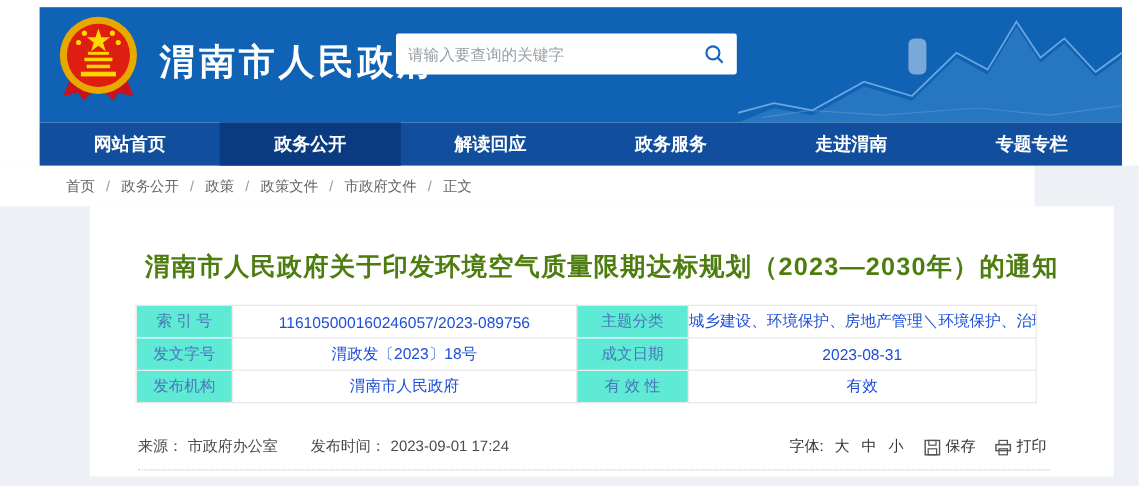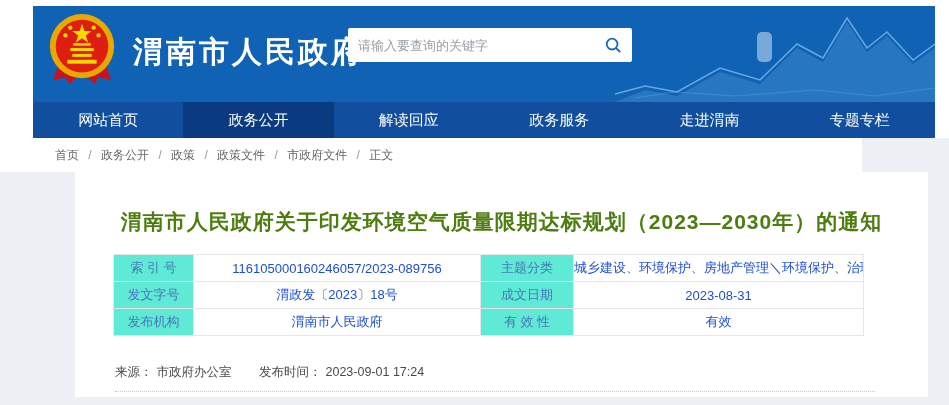--- a/index.html
+++ b/index.html
@@ -9,30 +9,30 @@
   .breadcrumb-bar { position:absolute; left:0; top:138px; width:862px; height:34px; background:#ffffff; }
   .breadcrumb { padding-left:55px; line-height:34px; font-size:12px; color:#666; }
   .breadcrumb a { color:#666; text-decoration:none; cursor:pointer; }
   .breadcrumb .sep { margin:0 6px; color:#999; }
   .container { position:absolute; left:33px; top:6px; width:902px; }
   .site-header { position:relative; height:96px; background:#0f62b4; overflow:hidden; }
   .mountain { position:absolute; right:0; top:0; width:320px; height:96px; pointer-events:none; }
   .logo { position:absolute; left:12px; top:4px; width:74px; height:82px; cursor:pointer; }
   .site-title { position:absolute; left:100px; top:26px; color:#ffffff; font-size:30px;
     font-weight:bold; letter-spacing:3px; white-space:nowrap; }
-  .search-box { position:absolute; left:315px; top:22px; width:284px; height:34px;
+  .search-box { position:absolute; left:297px; top:22px; width:284px; height:34px;
     background:#ffffff; border-radius:2px; display:flex; align-items:center; }
   .search-box input { flex:1; border:none; outline:none; height:100%; padding:0 10px;
     font-size:13px; color:#333; background:transparent; font-family:inherit; }
   .search-box input::placeholder { color:#9aa0a6; }
   .search-btn { width:38px; height:100%; border:none; background:transparent; cursor:pointer;
     display:flex; align-items:center; justify-content:center; }
   .main-nav { height:36px; background:#114f9e; display:flex; }
   .nav-item { flex:1; display:flex; align-items:center; justify-content:center; color:#ffffff;
-    font-size:15px; font-weight:normal; cursor:pointer; white-space:nowrap; }
+    font-size:15px; font-weight:bold; cursor:pointer; white-space:nowrap; }
   .nav-item.active { background:#0a3a7f; }
   .card { position:absolute; left:75px; top:172px; width:853px; height:225px; background:#ffffff; }
   .doc-title { margin-top:36px; text-align:center; font-size:21px; font-weight:600;
     color:#4d7c0f; letter-spacing:1px; }
   .info-table { border-collapse:collapse; margin:18px 0 0 38px; width:750px;
     font-size:13px; table-layout:fixed; }
   .info-table td { border:1px solid #e7e7e7; height:27px; text-align:center;
     overflow:hidden; white-space:nowrap; }
   .info-table td.lbl { background:#5eead4; color:#4a76ba; }
   .info-table td.val { color:#1d4ed8; }
@@ -141,15 +141,37 @@
       <td class="val">有效</td>
     </tr>
   </tbody>
     </table>
 
   <div class="meta-row">
     <div class="meta-left">
       <span>来源：</span><span>市政府办公室</span><span class="gap"></span>
       <span>发布时间：</span><span>2023-09-01 17:24</span>
     </div>
+    <div class="meta-right">
+      <span>字体:</span>
+      <span class="font-size-opt">大</span>
+      <span class="font-size-opt">中</span>
+      <span class="font-size-opt">小</span>
+      <button class="tool-btn">
+        <svg width="14" height="14" viewBox="0 0 14 14">
+          <rect x="1" y="1" width="12" height="12" stroke="#555" fill="none" stroke-width="1.2"></rect>
+          <rect x="4" y="1" width="6" height="4" stroke="#555" fill="none" stroke-width="1"></rect>
+          <rect x="3.5" y="8" width="7" height="5" stroke="#555" fill="none" stroke-width="1"></rect>
+        </svg>
+        <span>保存</span>
+      </button>
+      <button class="tool-btn">
+        <svg width="14" height="14" viewBox="0 0 14 14">
+          <rect x="3.5" y="1" width="7" height="3.5" stroke="#555" fill="none" stroke-width="1"></rect>
+          <rect x="1" y="4.5" width="12" height="5" stroke="#555" fill="none" stroke-width="1.2"></rect>
+          <rect x="3.5" y="8" width="7" height="5" stroke="#555" fill="none" stroke-width="1"></rect>
+        </svg>
+        <span>打印</span>
+      </button>
+    </div>
   </div>
   <div class="dotted"></div>
 </div>
 
 </body></html>

